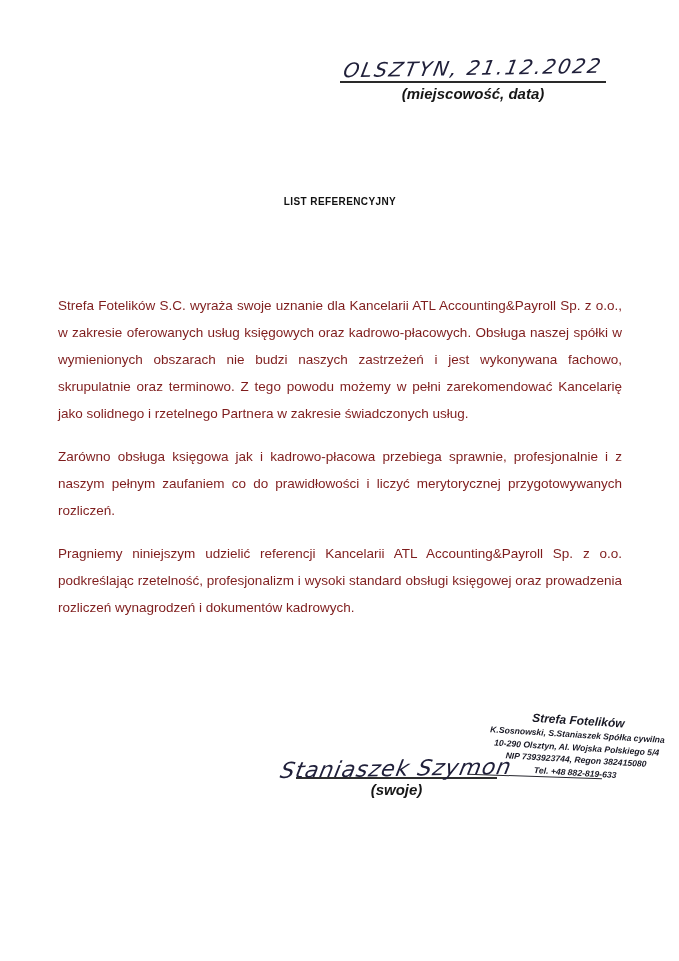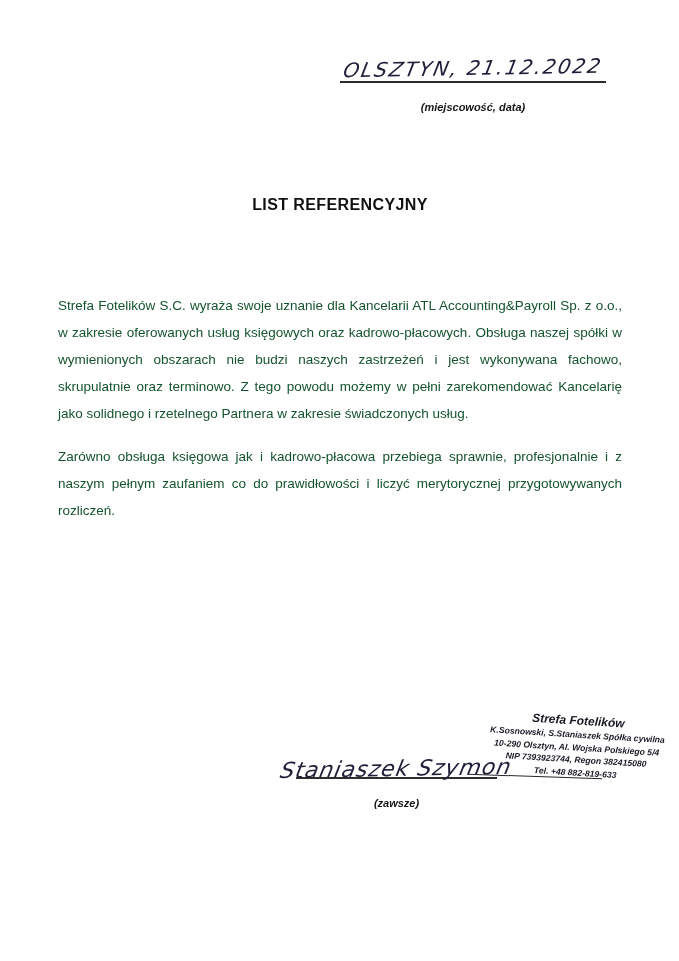--- a/index.html
+++ b/index.html
@@ -33,50 +33,50 @@
   .date-hand-wrap {
     border-bottom: 2px solid #2a2a2a;
     padding-bottom: 1px;
     min-height: 34px;
     display: flex;
     align-items: flex-end;
     justify-content: center;
   }
   .date-hand { font-size: 20px; letter-spacing: 2px; }
   .under-label {
-    font-size: 11px;
+    font-size: 15px;
     font-weight: bold;
     font-style: italic;
     color: #161616;
-    margin-top: 18px;
+    margin-top: 2px;
   }
 
   
   .doc-title {
     position: absolute;
     top: 196px;
     left: 58px;
     width: 564px;
     text-align: center;
-    font-size: 16px;
+    font-size: 10px;
     font-weight: bold;
     letter-spacing: 0.4px;
     color: #111;
   }
 
   
   .doc-body {
     position: absolute;
     top: 292px;
     left: 58px;
     width: 564px;
     font-size: 13.5px;
     line-height: 27px;
     text-align: justify;
-    color: #14532d;
+    color: #7f1d1d;
   }
   .doc-body p { margin: 0 0 16px 0; }
   .doc-body p:last-child { margin-bottom: 0; }
 
   
   .sign-block {
     position: absolute;
     top: 736px;
     left: 296px;
     width: 201px;
@@ -126,27 +126,28 @@
       <span class="hand date-hand">OLSZTYN, 21.12.2022</span>
     </div>
     <div class="under-label">(miejscowość, data)</div>
   </div>
 
   <div class="doc-title">LIST REFERENCYJNY</div>
 
   <div class="doc-body">
     <p>Strefa Fotelików S.C. wyraża swoje uznanie dla Kancelarii ATL Accounting&amp;Payroll Sp. z o.o., w zakresie oferowanych usług księgowych oraz kadrowo-płacowych. Obsługa naszej spółki w wymienionych obszarach nie budzi naszych zastrzeżeń i jest wykonywana fachowo, skrupulatnie oraz terminowo. Z tego powodu możemy w pełni zarekomendować Kancelarię jako solidnego i rzetelnego Partnera w zakresie świadczonych usług.</p>
     <p>Zarówno obsługa księgowa jak i kadrowo-płacowa przebiega sprawnie, profesjonalnie i z naszym pełnym zaufaniem co do prawidłowości i liczyć merytorycznej przygotowywanych rozliczeń.</p>
+    <p>Pragniemy niniejszym udzielić referencji Kancelarii ATL Accounting&amp;Payroll Sp. z o.o. podkreślając rzetelność, profesjonalizm i wysoki standard obsługi księgowej oraz prowadzenia rozliczeń wynagrodzeń i dokumentów kadrowych.</p>
   </div>
 
   <div class="sign-block">
     <div class="sign-hand-wrap">
       <span class="hand sign-hand">Staniaszek Szymon</span>
     </div>
-    <div class="under-label">(zawsze)</div>
+    <div class="under-label">(swoje)</div>
   </div>
 
   <div class="stamp">
     <div class="stamp-company">Strefa Fotelików</div>
     <div class="stamp-row">K.Sosnowski, S.Staniaszek Spółka cywilna</div>
     <div class="stamp-row">10-290 Olsztyn, Al. Wojska Polskiego 5/4</div>
     <div class="stamp-row">NIP 7393923744, Regon 382415080</div>
     <div class="stamp-row">Tel. +48 882-819-633</div>
   </div>
   <div class="stamp-strike"></div>

